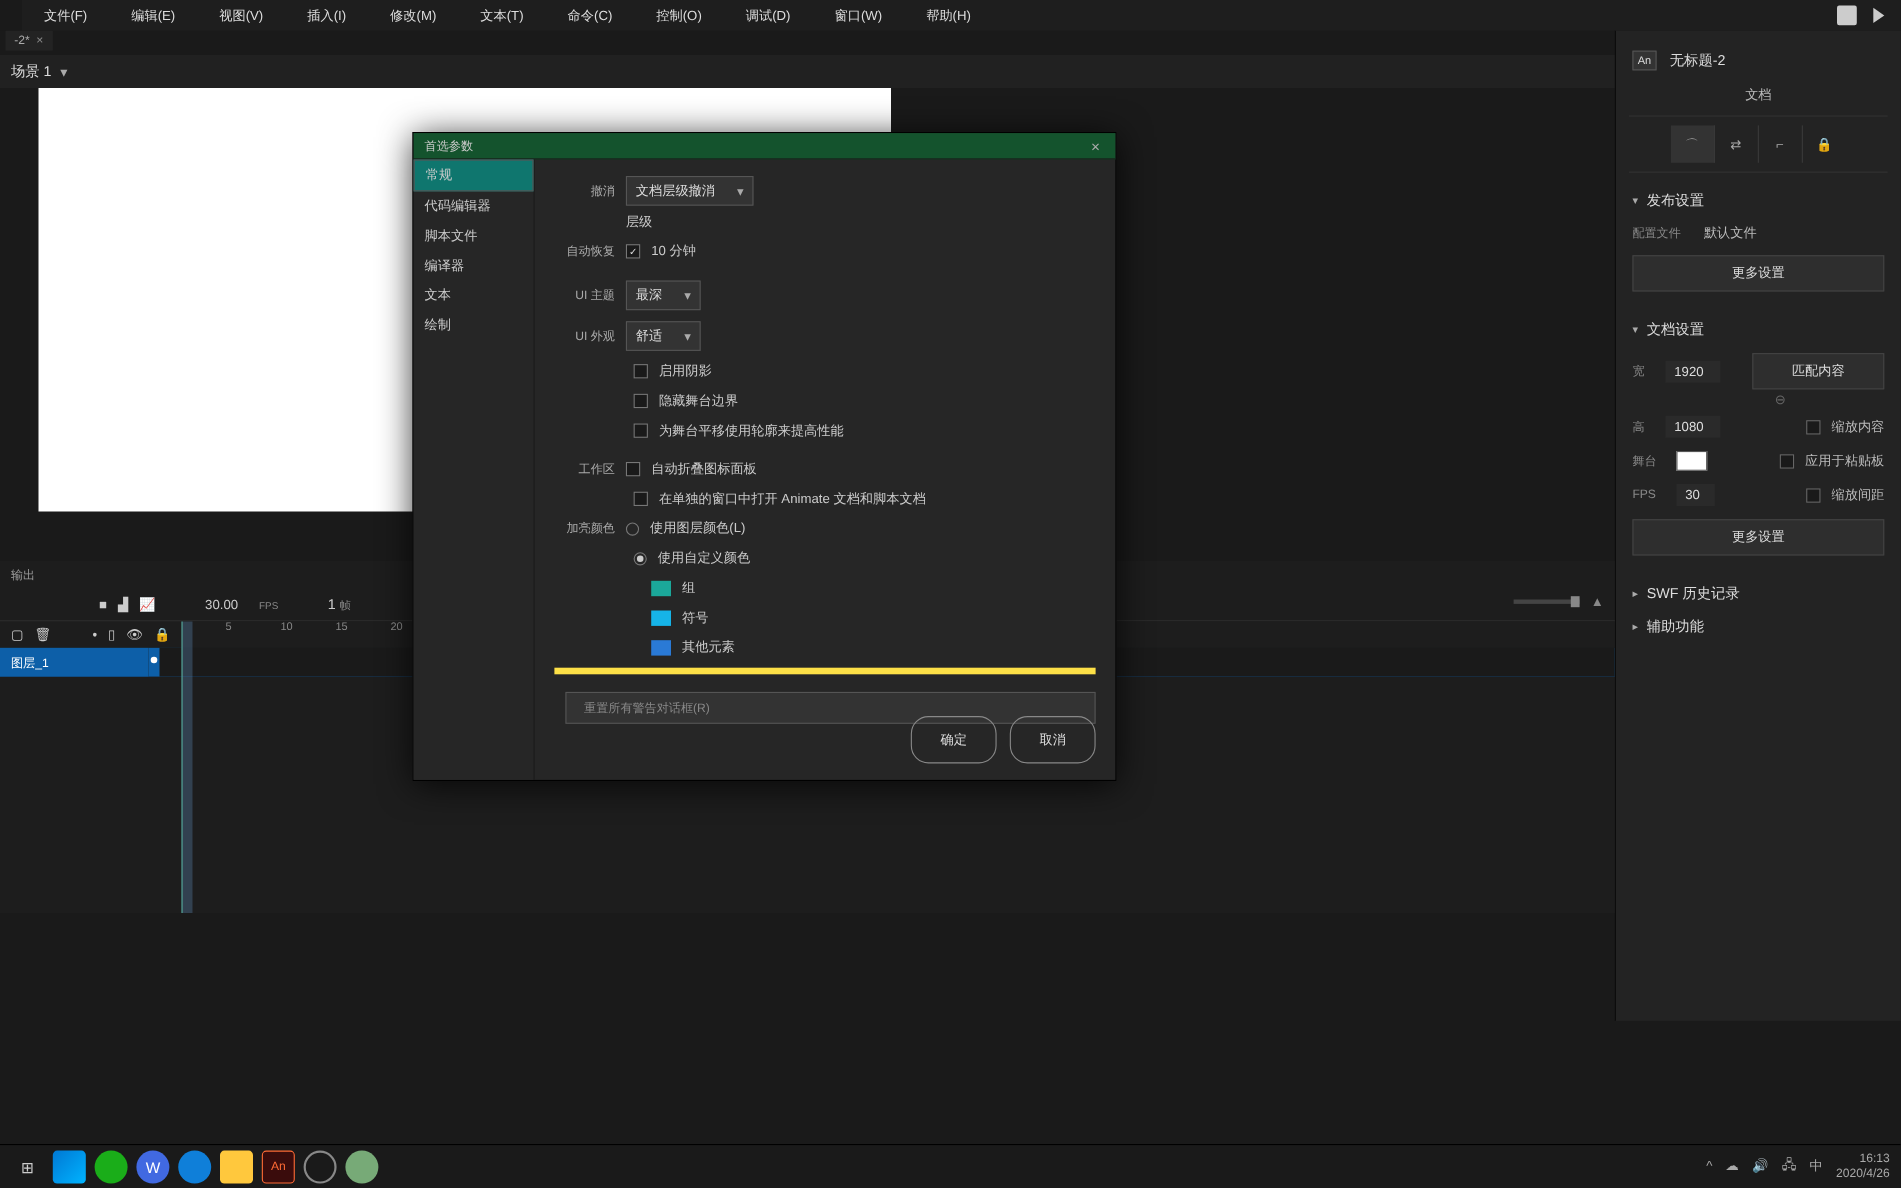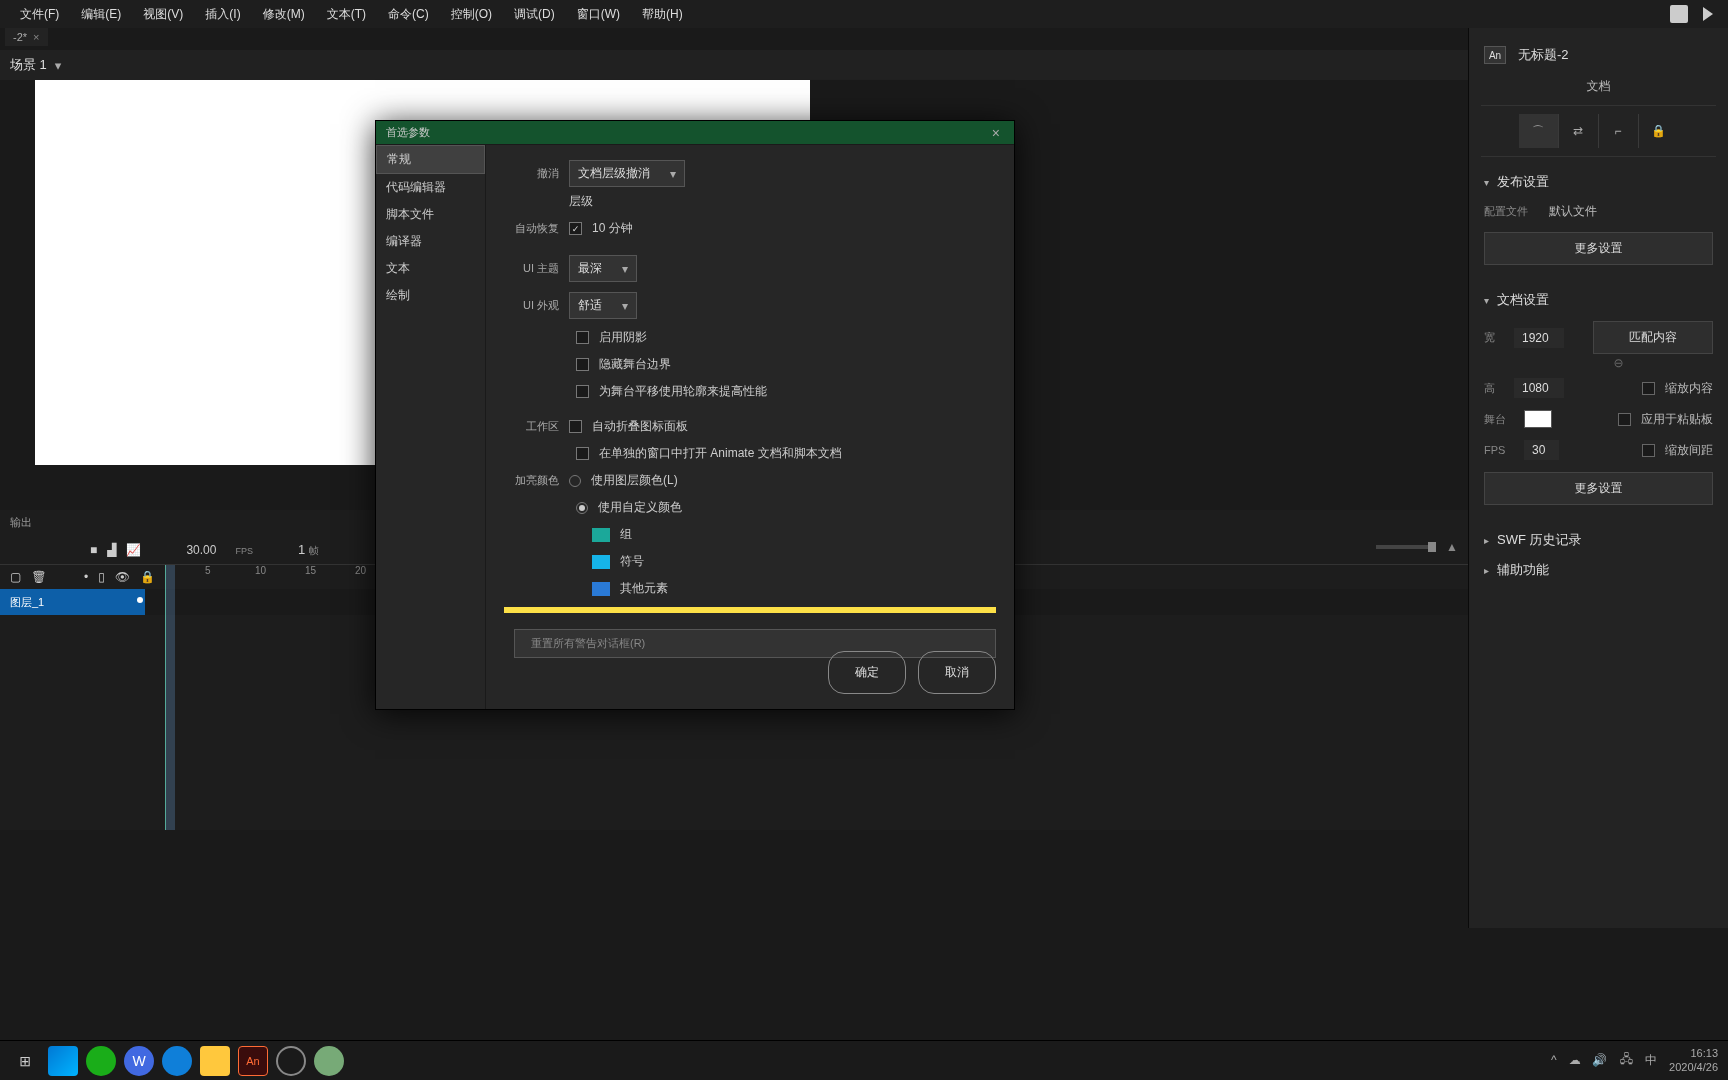--- a/index.html
+++ b/index.html
@@ -1,19 +1,19 @@
 <!DOCTYPE html>
 <html><head>
 <meta charset="utf-8">
 <style>
 * { margin: 0; padding: 0; box-sizing: border-box; font-family: "Microsoft YaHei", Arial, sans-serif; }
 body { background: #1a1a1a; color: #ccc; width: 1728px; height: 1080px; overflow: hidden; font-size: 12px; position: relative; }
 
 
-.menubar { height: 28px; background: #1e1e1e; display: flex; align-items: center; padding: 0 10px; gap: 2px; }
+.menubar { height: 28px; background: #1e1e1e; display: flex; align-items: center; padding: 0 10px; gap: 20px; margin-left: 20px; }
 .menubar .menu-item { padding: 4px 10px; color: #ddd; cursor: pointer; font-size: 12px; }
 
 
 .topright { position: absolute; right: 15px; top: 5px; display: flex; gap: 15px; align-items: center; }
 .topright .tri { width: 18px; height: 18px; background: #ccc; border-radius: 2px; position: relative; }
 .topright .play { width: 0; height: 0; border-left: 10px solid #ccc; border-top: 7px solid transparent; border-bottom: 7px solid transparent; }
 
 
 .doctab-row { height: 22px; background: #1a1a1a; padding-left: 5px; }
 .doctab { display: inline-flex; align-items: center; background: #232323; padding: 3px 8px; font-size: 11px; color: #aaa; gap: 6px; }
@@ -74,21 +74,21 @@
 
 .tl-right-ctrl { position: absolute; right: 10px; top: 30px; display: flex; align-items: center; gap: 10px; }
 .tl-slider { width: 60px; height: 4px; background: #444; position: relative; }
 .tl-slider-knob { position: absolute; right: 0; top: -3px; width: 8px; height: 10px; background: #888; }
 .pref-dialog { position: absolute; left: 375px; top: 120px; width: 640px; height: 590px; background: #262626; box-shadow: 0 4px 30px rgba(0,0,0,0.8); border: 1px solid #000; }
 .pref-titlebar { height: 24px; background: #14532d; display: flex; align-items: center; justify-content: space-between; padding: 0 10px; color: #ccc; font-size: 11px; border-bottom: 1px solid #1a1a1a; }
 .pref-close { cursor: pointer; color: #aaa; font-size: 14px; padding: 0 4px; }
 .pref-body { display: flex; height: calc(100% - 24px); }
 .pref-cats { width: 110px; background: #262626; border-right: 1px solid #1a1a1a; }
 .pref-cat { padding: 5px 10px; color: #ccc; font-size: 12px; cursor: pointer; }
-.pref-cat.sel { background: #404040; border: 1px solid #555; }
+.pref-cat.sel { background: #0f766e; border: 1px solid #555; }
 .pref-content { flex: 1; padding: 15px 18px; position: relative; }
 .pref-row { display: flex; align-items: center; gap: 10px; margin-bottom: 10px; font-size: 12px; color: #ccc; }
 .pref-lbl { width: 55px; text-align: right; color: #aaa; font-size: 11px; }
 .pref-sel { background: #333; border: 1px solid #555; padding: 4px 8px; color: #ddd; display: flex; align-items: center; gap: 20px; min-width: 90px; justify-content: space-between; cursor: pointer; }
 .pref-chk { width: 13px; height: 13px; border: 1px solid #777; display: inline-flex; align-items: center; justify-content: center; font-size: 9px; background: #1a1a1a; color: #ddd; }
 .pref-radio { width: 12px; height: 12px; border: 1px solid #777; border-radius: 50%; display: inline-flex; align-items: center; justify-content: center; }
 .pref-radio.on::after { content: ''; width: 6px; height: 6px; background: #ccc; border-radius: 50%; }
 .pref-swatch { width: 18px; height: 14px; display: inline-block; }
 .pref-indent { margin-left: 72px; }
 .pref-indent2 { margin-left: 88px; }

